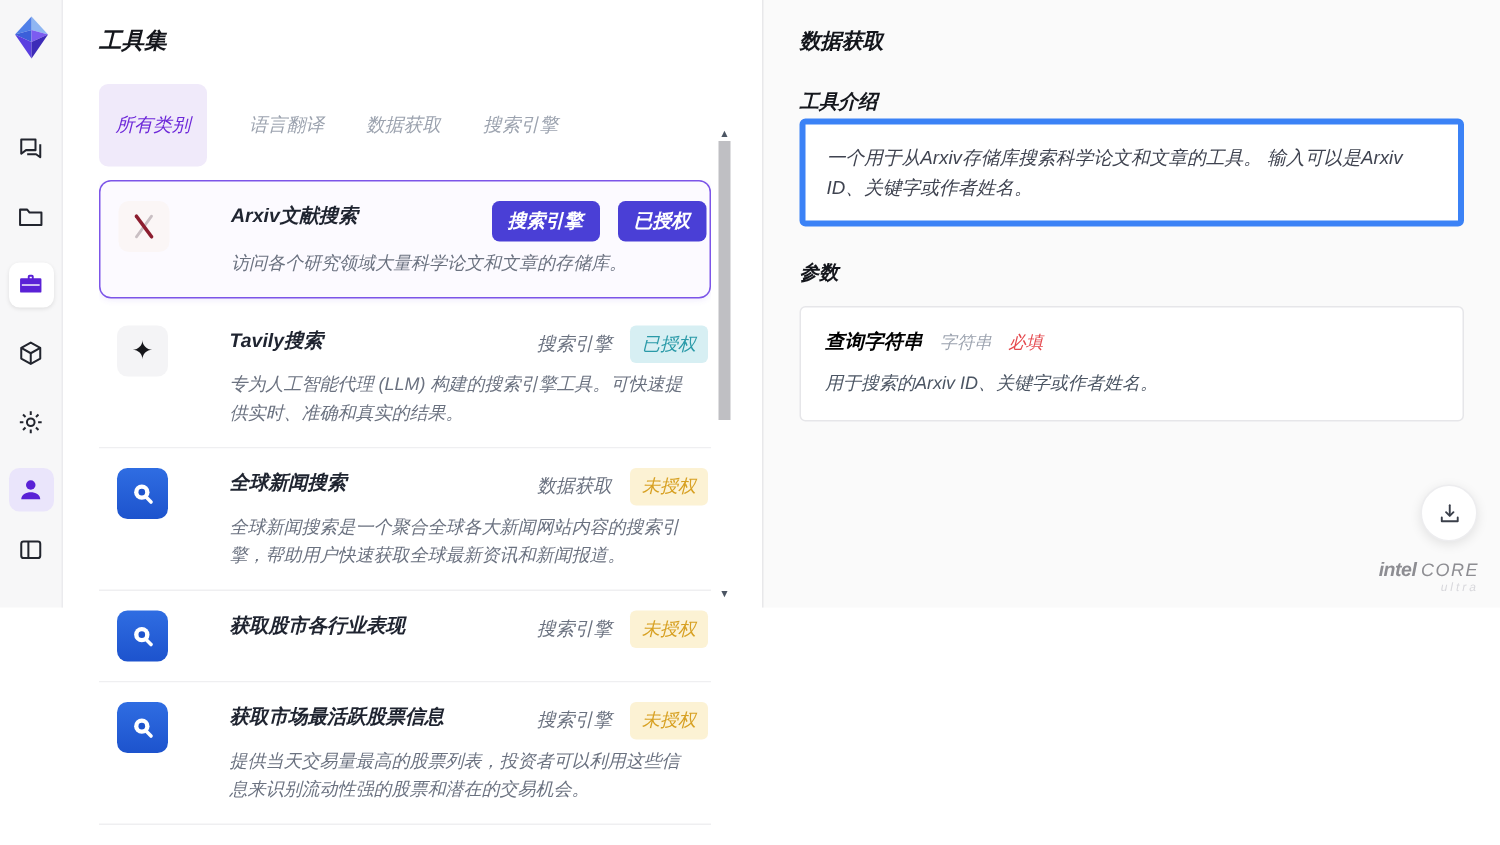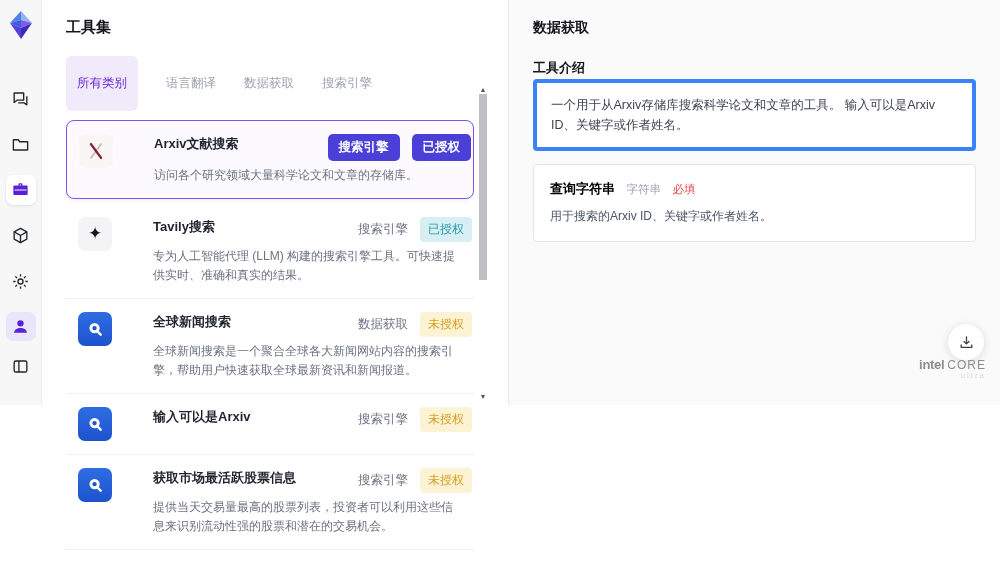--- a/index.html
+++ b/index.html
@@ -1,17 +1,17 @@
 <!DOCTYPE html>
 <html><head>
 <meta charset="utf-8">
 <style>
   * { margin:0; padding:0; box-sizing:border-box; }
   html,body { width:1000px; height:563px; overflow:hidden; font-family:"Liberation Sans","DejaVu Sans",sans-serif; background:#fff; }
-  .app { display:flex; width:1000px; height:405px; }
+  .app { display:flex; width:1000px; height:405px;font-style:italic; }
 
   
   .rail { width:42px; background:#f7f7f8; border-right:1px solid #ebebee; display:flex; flex-direction:column; align-items:center; padding:10px 0 8px; flex:0 0 42px; }
   .logo { width:26px; height:30px; margin-bottom:44px; }
   .rail-icon { width:30px; height:30px; border-radius:7px; display:flex; align-items:center; justify-content:center; margin-bottom:16px; color:#22252e; cursor:pointer; }
   .rail-icon svg { width:19px; height:19px; }
   .rail-icon.active { background:#fff; color:#5a21d6; box-shadow:0 1px 3px rgba(0,0,0,.10); }
   .rail-spacer { flex:1; }
   .rail-icon.user { background:#eae5fb; color:#5a21d6; margin-bottom:10px; }
 
@@ -53,21 +53,21 @@
   .section-heading { font-size:13px; font-weight:bold; color:#14161c; margin-top:22px; }
   .info-box { background:#fff; border:4px solid #3b82f6; border-radius:4px; padding:12px 14px; margin-top:2px; font-size:12.5px; color:#3f4350; line-height:1.6; }
   .param-box { background:#fff; border:1px solid #e6e6e9; border-radius:4px; padding:14px 16px 16px; margin-top:13px; }
   .param-name { font-size:13px; font-weight:bold; color:#000000; }
   .param-type { font-size:11.5px; color:#9ca3af; margin-left:7px; }
   .param-required { font-size:11.5px; color:#e5484d; margin-left:7px; }
   .param-desc { font-size:12px; color:#4b5563; margin-top:10px; }
 
   .fab { position:absolute; right:15px; bottom:44px; width:38px; height:38px; border-radius:50%; background:#fff; border:1px solid #ededef; box-shadow:0 2px 8px rgba(0,0,0,.10); display:flex; align-items:center; justify-content:center; cursor:pointer; }
   .fab svg { width:17px; height:17px; }
-  .brand { position:absolute; right:14px; bottom:24px; text-align:right; color:#8d8d92; line-height:1.1; }
+  .brand { position:absolute; right:14px; bottom:8px; text-align:right; color:#8d8d92; line-height:1.1; }
   .brand .b1 { font-size:13px; font-weight:700; letter-spacing:-.3px; }
   .brand .b2 { font-size:12px; font-weight:400; letter-spacing:1px; margin-left:3px; }
   .brand .b3 { display:block; font-size:8px; color:#d8d8dc; letter-spacing:2px; }
 </style>
 </head>
 <body>
 
 <div class="app">
 
   <div class="rail">
@@ -187,21 +187,21 @@
         <div class="card">
     <div class="card-icon icon-search-blue">
             <svg viewBox="0 0 24 24">
               <circle cx="11.5" cy="11" r="5.6" fill="#fff"></circle>
               <circle cx="11.5" cy="11" r="2.4" fill="#1d53cd"></circle>
               <path d="M14.8 14.8l3.4 3.4" stroke="#fff" stroke-width="2.6" stroke-linecap="round"></path>
             </svg>
           </div>
     <div class="card-main">
       <div class="card-top">
-        <div class="card-title">输入可以是Arxiv</div>
+        <div class="card-title">获取股市各行业表现</div>
         <div class="card-badges">
           <span class="badge cat-plain">搜索引擎</span>
           <span class="badge status-unauthorized">未授权</span>
         </div>
       </div>
     </div>
   </div>
         <div class="card">
     <div class="card-icon icon-search-blue">
             <svg viewBox="0 0 24 24">
@@ -226,20 +226,21 @@
       <div class="sb-arrow">▲</div>
       <div class="sb-thumb"></div>
       <div class="sb-arrow down">▼</div>
     </div>
   </div>
 
   <div class="detail-panel">
     <div class="detail-title">数据获取</div>
     <div class="section-heading">工具介绍</div>
     <div class="info-box">一个用于从Arxiv存储库搜索科学论文和文章的工具。 输入可以是Arxiv ID、关键字或作者姓名。</div>
+    <div class="section-heading">参数</div>
     <div class="param-box">
       <div>
         <span class="param-name">查询字符串</span>
         <span class="param-type">字符串</span>
         <span class="param-required">必填</span>
       </div>
       <div class="param-desc">用于搜索的Arxiv ID、关键字或作者姓名。</div>
     </div>
 
     <div class="fab">

